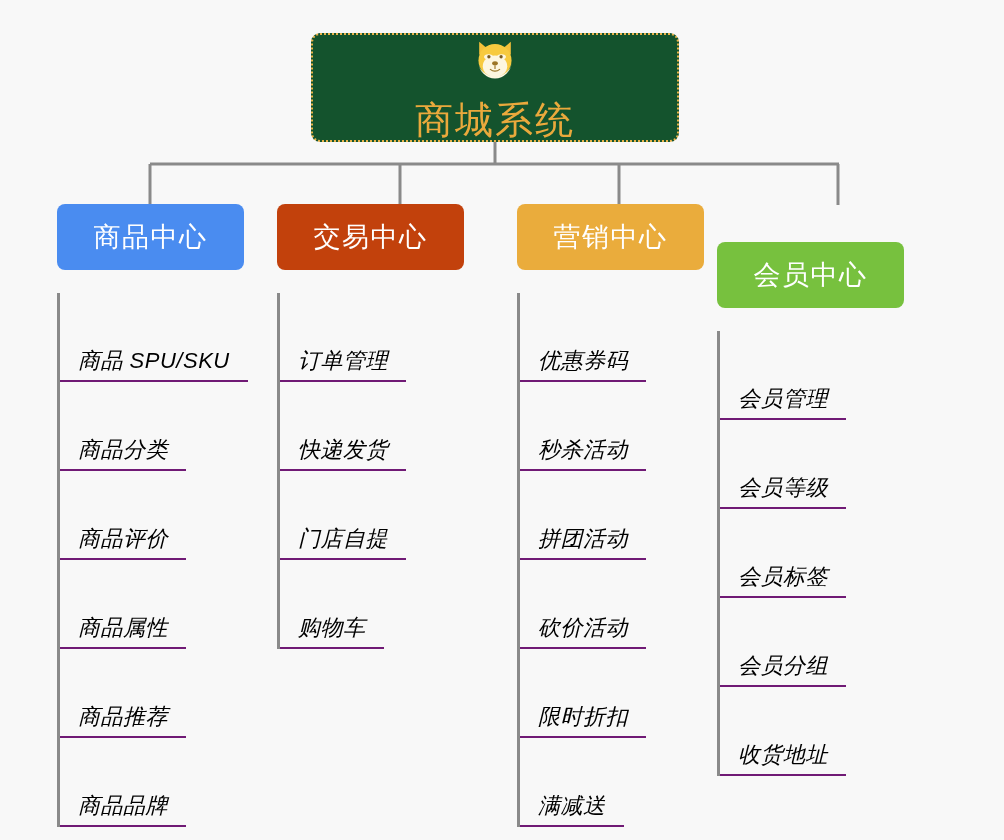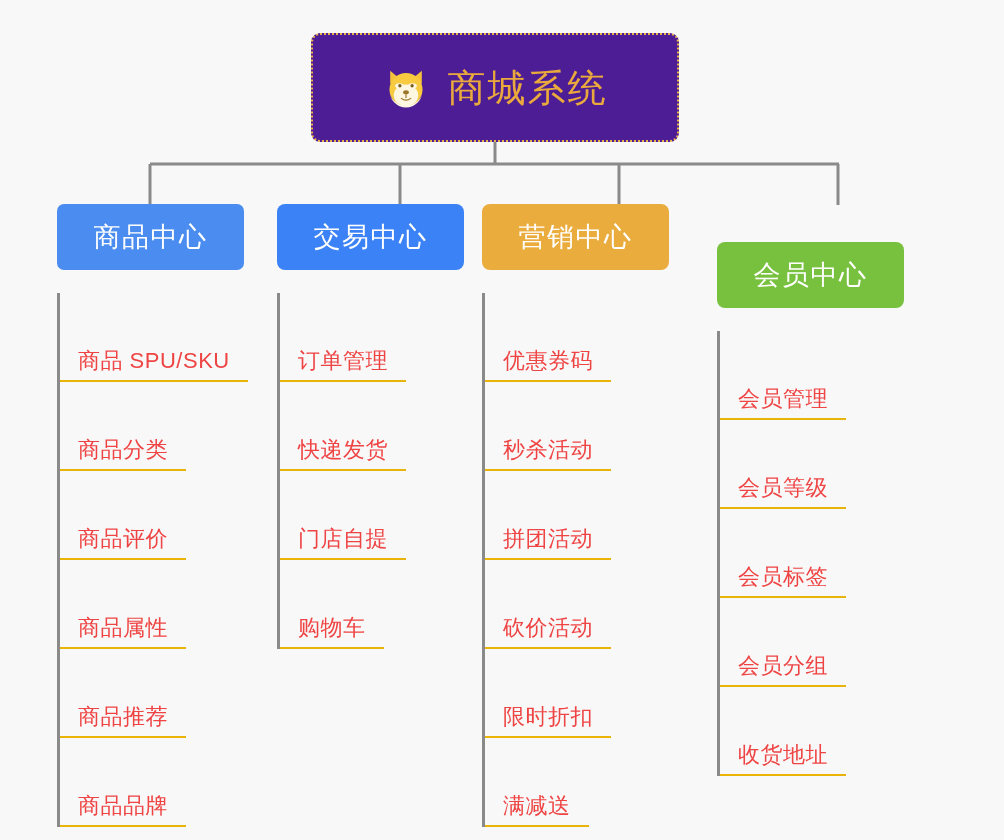--- a/index.html
+++ b/index.html
@@ -19,27 +19,28 @@
     background: #f8f8f8;
   }
 
   
   .root-node {
     position: absolute;
     left: 311px;
     top: 33px;
     width: 368px;
     height: 109px;
-    background: #4c1d95;
+    background: #14532d;
     border: 2px dotted #eab44a;
     border-radius: 9px;
     display: flex;
     align-items: center;
     justify-content: center;
     gap: 19px;
+    flex-direction: column;
   }
   .root-emoji {
     width: 46px;
     height: 46px;
     position: relative;
     flex: 0 0 auto;
   }
   .root-title {
     font-size: 38px;
     color: #eaa93c;
@@ -65,61 +66,62 @@
     width: 1004px;
     height: 636px;
   }
   .column {
     position: absolute;
     top: 0;
     width: 220px;
   }
   .col-0 { left: 57px; }
   .col-1 { left: 277px; }
-  .col-2 { left: 482px; }
+  .col-2 { left: 517px; }
   .col-3 { left: 717px; margin-top: 38px; }
 
   .cat-header {
     width: 187px;
     height: 66px;
     border-radius: 8px;
     display: flex;
     align-items: center;
     justify-content: center;
     color: #ffffff;
     font-size: 27px;
     letter-spacing: 1.5px;
     line-height: 1;
   }
-  .col-0 .cat-header { background: #4a8cf0; border-radius: 7px; }
-  .col-1 .cat-header { background: #3b82f6; }
+  .col-0 .cat-header { background: #4a8cf0; }
+  .col-1 .cat-header { background: #c2410c; }
   .col-2 .cat-header { background: #eaac3c; }
   .col-3 .cat-header { background: #77c13e; }
 
   .items {
     position: relative;
     margin-top: 23px;
     padding-left: 14px;
     border-left: 3px solid #8a8a8a;
   }
   .leaf {
     height: 89px;
     display: flex;
     align-items: flex-end;
   }
   .leaf-inner {
     display: inline-block;
     padding: 0 18px 6px 18px;
-    border-bottom: 2px solid #eab308;
+    border-bottom: 2px solid #701a75;
     font-size: 22px;
-    color: #ef4444;
+    color: #000000;
     line-height: 1.2;
     letter-spacing: 0.5px;
     white-space: nowrap;
     margin-left: -14px;
+    font-style: italic;
   }
 </style>
 </head>
 <body>
 
 <div id="stage">
 
   <svg id="connectors" viewBox="0 0 1004 840" width="1004" height="840">
 
     <line x1="495" y1="142" x2="495" y2="164" stroke="#8a8a8a" stroke-width="3"></line>

